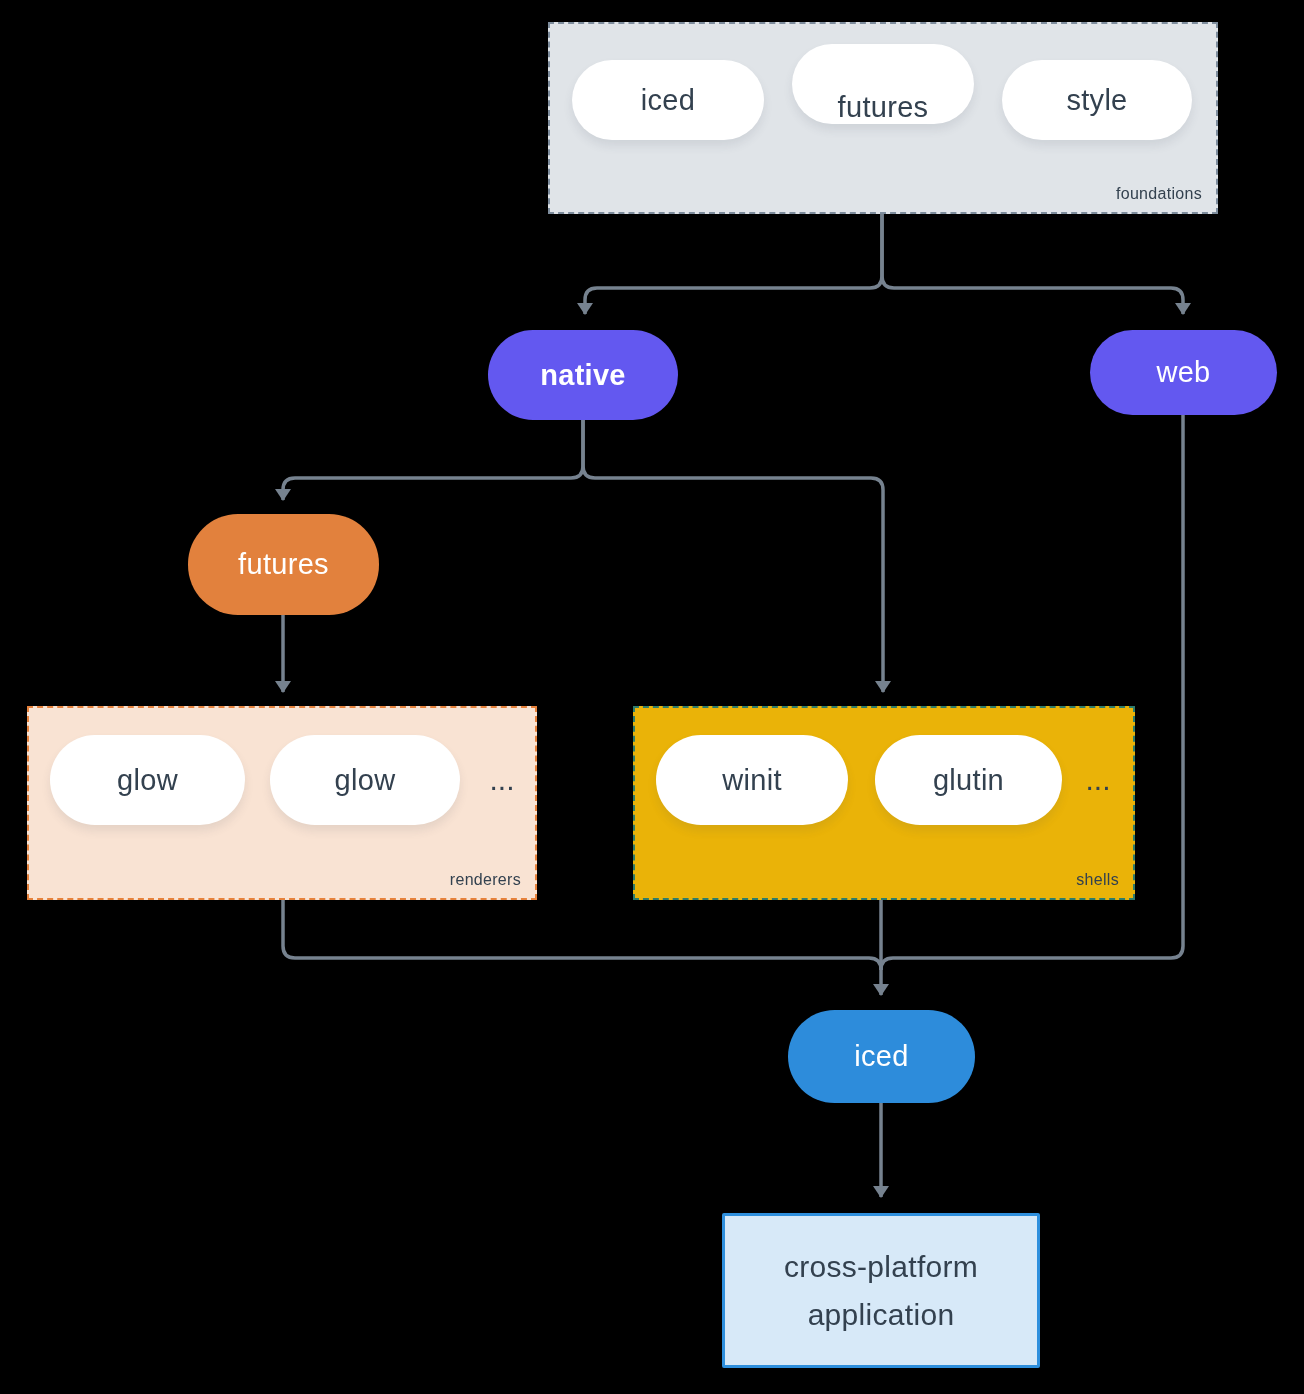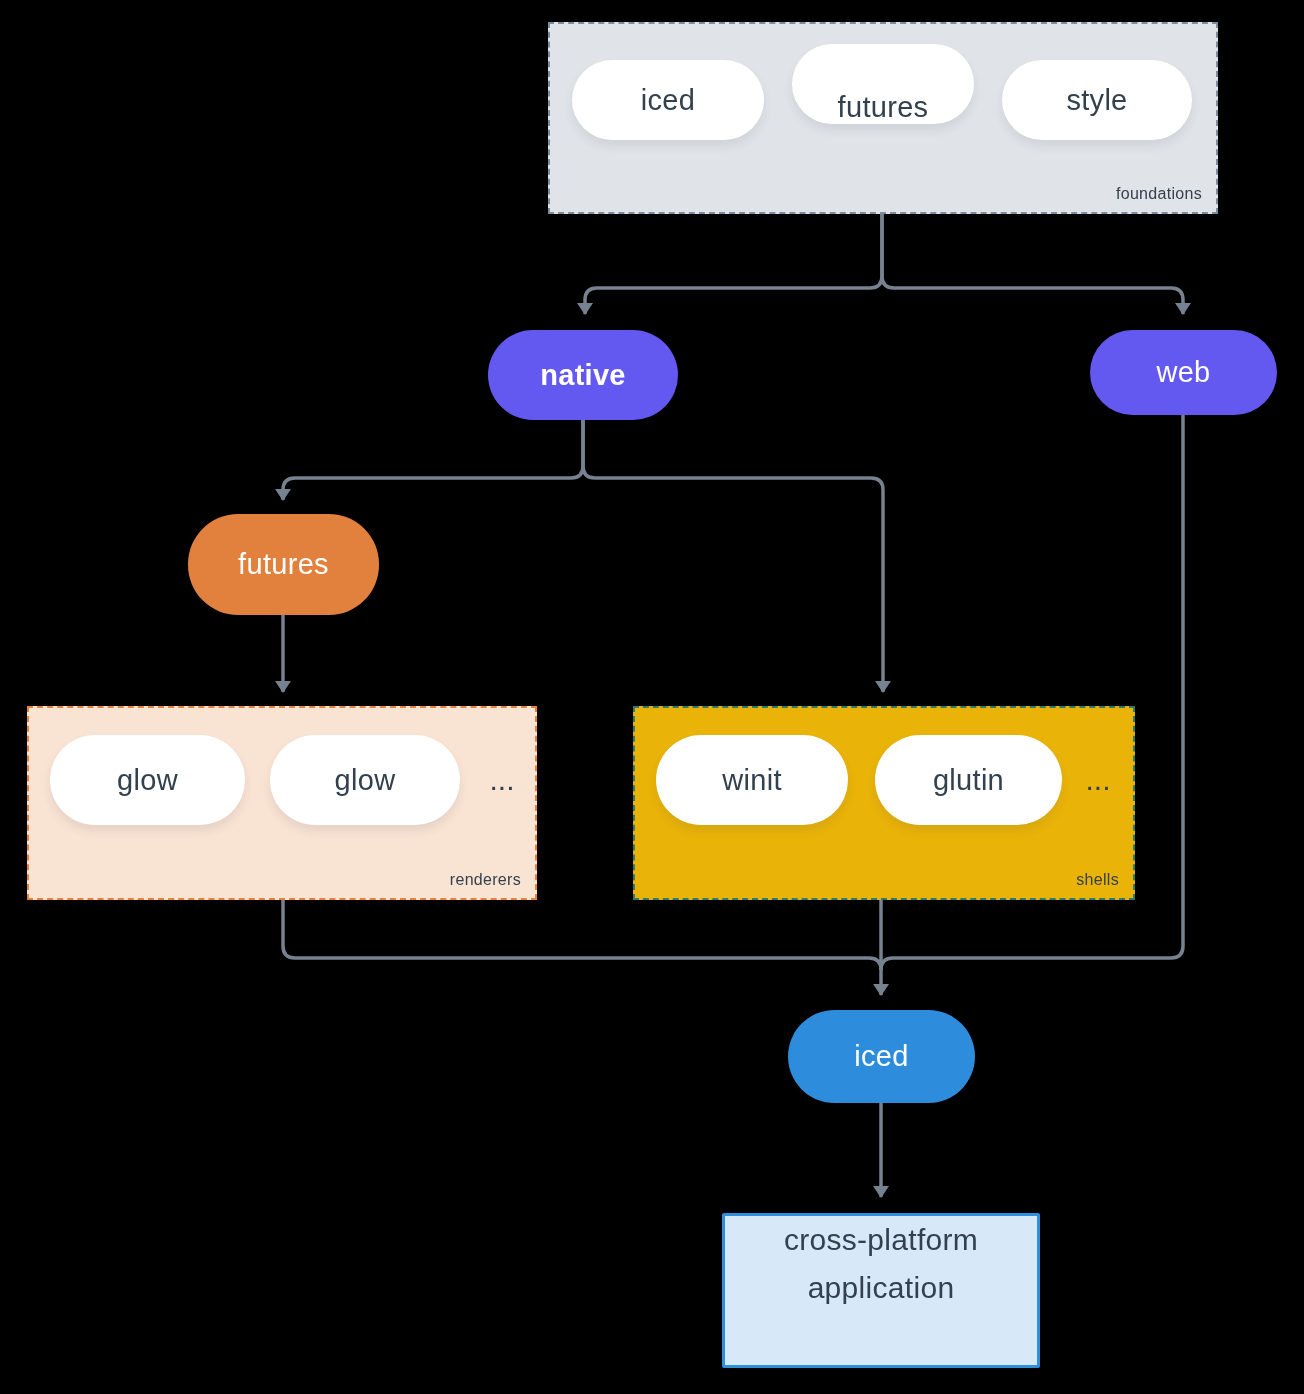--- a/index.html
+++ b/index.html
@@ -67,21 +67,21 @@
   
   .n-native  {left:488px; top:330px;width:190px;height:90px;font-weight:bold;}
   .n-web     {left:1090px;top:330px;width:187px;height:85px;}
   .n-graphics{left:188px; top:514px;width:191px;height:101px;}
   .n-iced    {left:788px; top:1010px;width:187px;height:93px;}
 
   .app-box{
     position:absolute;left:722px;top:1213px;width:318px;height:155px;
     box-sizing:border-box;
     background:#d7e9f8;border:3px solid #2e8fdd;border-radius:2px;
-    display:flex;flex-direction:column;align-items:center;
+    display:flex;flex-direction:column;align-items:center;justify-content:center;
     color:#33414f;font-size:30px;line-height:48px;letter-spacing:.3px;
   }
 </style>
 </head>
 <body>
 
 <div class="canvas">
 
   <svg class="wires" viewBox="0 0 1304 1394" fill="none">
     <defs>

